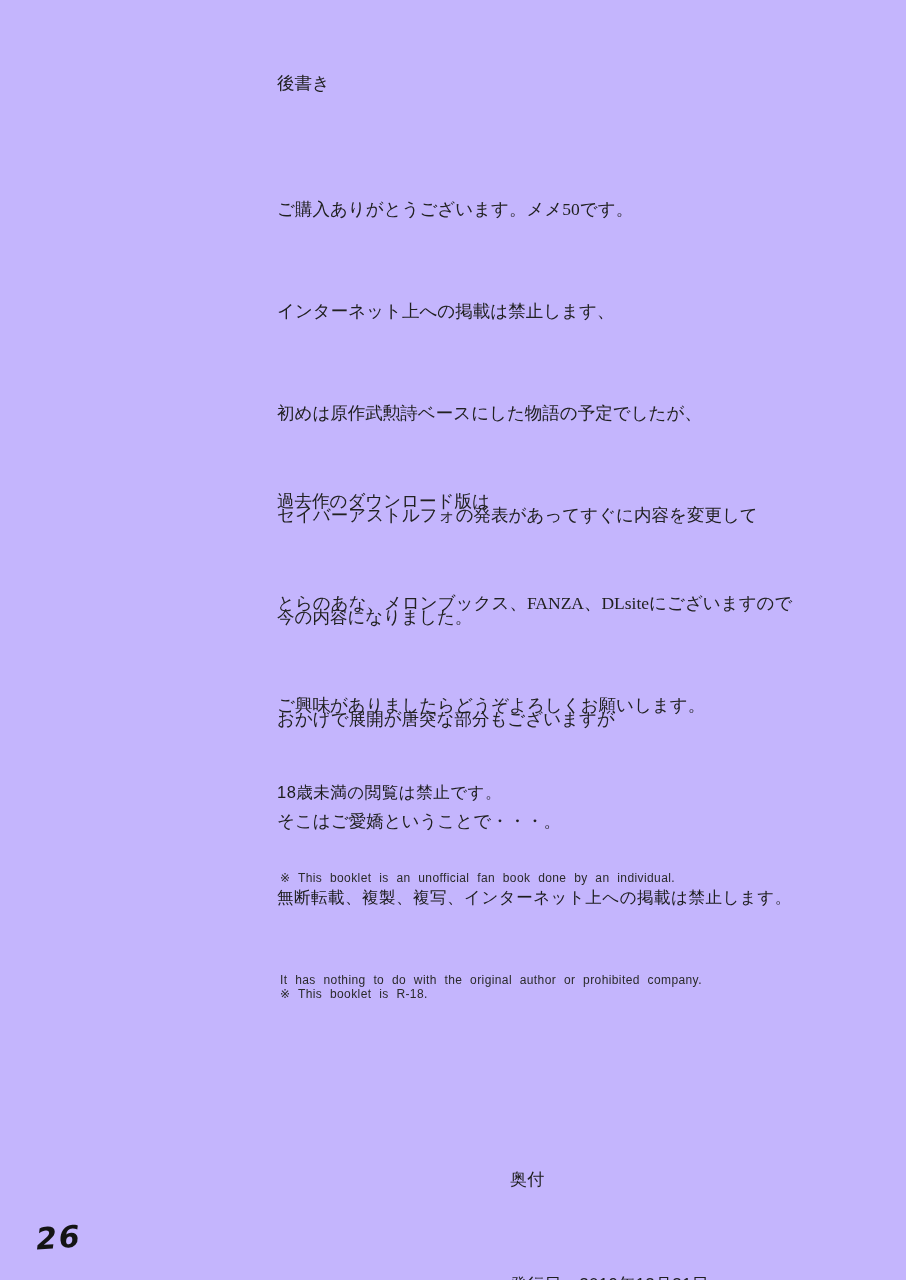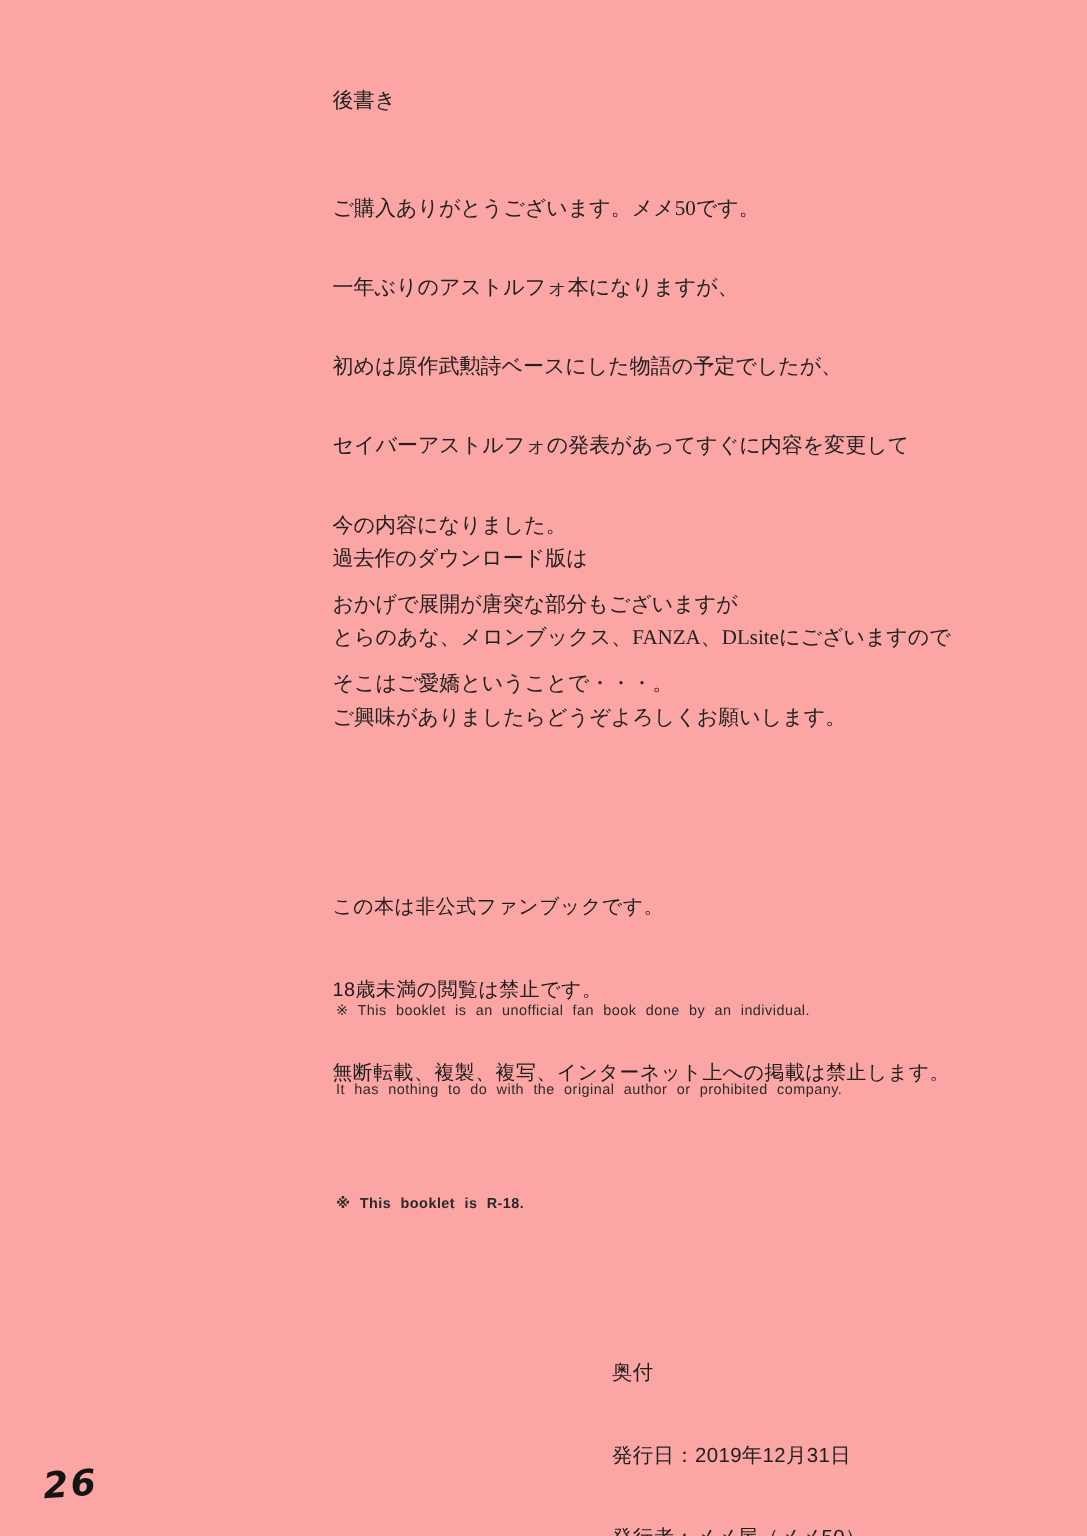--- a/index.html
+++ b/index.html
@@ -10,21 +10,21 @@
     width: 906px;
     height: 1280px;
     position: relative;
     background: #fefefe;
     overflow: hidden;
     font-family: "Liberation Sans", sans-serif;
   }
   .page {
     position: absolute;
     inset: 0;
-    background: #fca5a5;
+    background: #c4b5fd;
   }
   .block {
     position: absolute;
     color: #212121;
     white-space: pre;
   }
   .serif-jp {
     font-family: "Liberation Serif", "DejaVu Serif", serif;
     font-size: 17.5px;
     line-height: 22px;
@@ -47,21 +47,21 @@
   .en-text {
     font-family: "Liberation Sans", "DejaVu Sans", sans-serif;
     font-size: 12px;
     line-height: 22px;
     letter-spacing: 0.4px;
     word-spacing: 4px;
     color: #2a2a2a;
   }
   .notice-en-1 { left: 280px; top: 787px; }
   .notice-en-2 { left: 280px; top: 851px; }
-  .notice-en-3 { left: 280px; top: 948px; font-weight: bold; }
+  .notice-en-3 { left: 280px; top: 903px; }
   .colophon {
     left: 510px;
     top: 1086px;
     font-family: "Liberation Sans", "DejaVu Sans", sans-serif;
     font-size: 17px;
     line-height: 23px;
     color: #1e1e1e;
     letter-spacing: 0.3px;
   }
   .page-number {
@@ -69,48 +69,47 @@
     left: 36px;
     top: 1220px;
     font-family: "DejaVu Sans", sans-serif;
     font-style: italic;
     font-weight: 600;
     font-size: 30px;
     color: #141414;
     transform: rotate(-4deg);
     letter-spacing: 2px;
   }
-  .line { min-height: 1em; }
+  .line { min-height: 1em; margin-top: 36px; }
 </style>
 </head>
 <body>
 
 <div class="page">
 
   <div class="block serif-jp title-afterword">後書き</div>
 
   <div class="block serif-jp afterword-p1">
     <div class="line">ご購入ありがとうございます。メメ50です。</div>
-    <div class="line">一年ぶりのアストルフォ本になりますが、</div>
+    <div class="line">インターネット上への掲載は禁止します、</div>
     <div class="line">初めは原作武勲詩ベースにした物語の予定でしたが、</div>
     <div class="line">セイバーアストルフォの発表があってすぐに内容を変更して</div>
     <div class="line">今の内容になりました。</div>
     <div class="line">おかげで展開が唐突な部分もございますが</div>
     <div class="line">そこはご愛嬌ということで・・・。</div>
   </div>
 
 
   <div class="block serif-jp afterword-p3">
     <div class="line">過去作のダウンロード版は</div>
     <div class="line">とらのあな、メロンブックス、FANZA、DLsiteにございますので</div>
     <div class="line">ご興味がありましたらどうぞよろしくお願いします。</div>
   </div>
 
   <div class="block gothic-jp notice-jp">
-    <div class="line">この本は非公式ファンブックです。</div>
     <div class="line">18歳未満の閲覧は禁止です。</div>
     <div class="line">無断転載、複製、複写、インターネット上への掲載は禁止します。</div>
   </div>
 
   <div class="block en-text notice-en-1">
     <div class="line">※ This booklet is an unofficial fan book done by an individual.</div>
     <div class="line">It has nothing to do with the original author or prohibited company.</div>
   </div>
 
 

